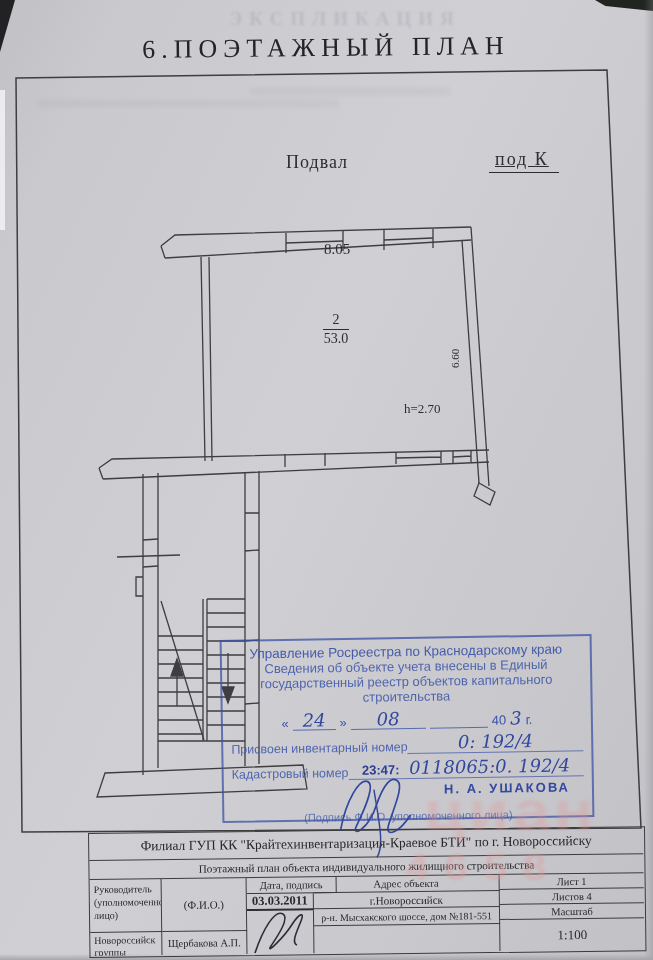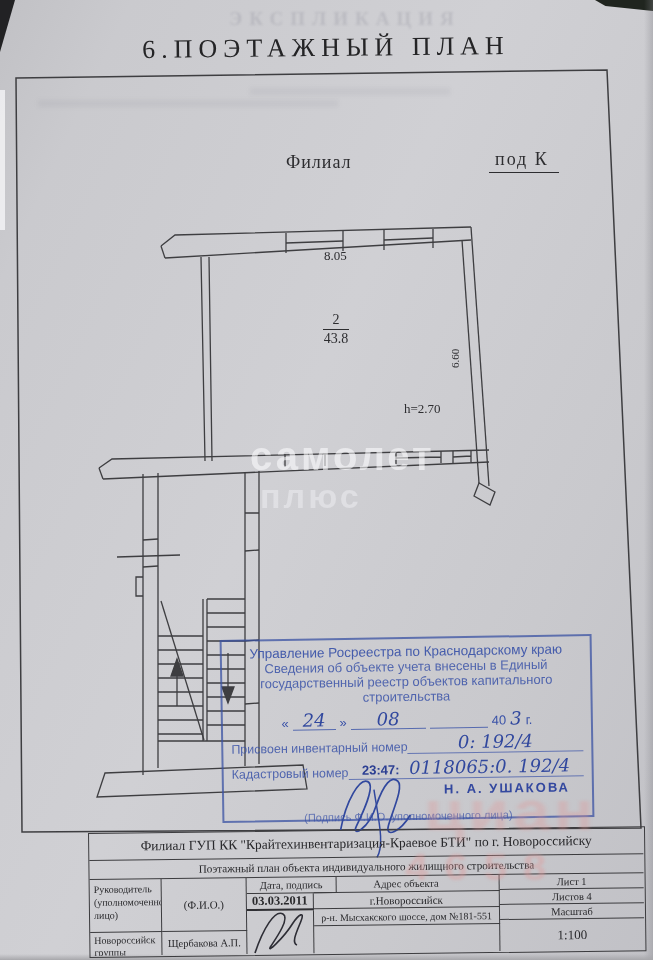--- a/index.html
+++ b/index.html
@@ -15,22 +15,22 @@
   .ghost-header{position:absolute;left:205px;top:8px;width:280px;text-align:center;font-weight:bold;font-size:19px;
     letter-spacing:7px;color:rgba(95,95,112,.16);filter:blur(1.2px);}
   .ghost-bar{position:absolute;background:rgba(100,100,118,.08);filter:blur(2px);height:7px;}
   .gb1{left:38px;top:100px;width:300px;}
   .gb2{left:250px;top:88px;width:200px;}
   
   .page-title{position:absolute;left:56px;top:33px;width:540px;text-align:center;font-size:26px;
     letter-spacing:6px;color:#242426;transform:rotate(-0.6deg);}
   .lbl{position:absolute;z-index:2;}
   .floor-label{left:286px;top:152px;font-size:18px;letter-spacing:1px;}
-  .liter-label{left:489px;top:149px;font-size:18px;letter-spacing:2px;border-bottom:1.5px solid #2d2d30;padding:0 10px 2px 6px;}
-  .dim-top{left:324px;top:241px;font-size:13px;margin-top:7px;}
+  .liter-label{left:489px;top:149px;font-size:18px;letter-spacing:2px;border-bottom:1.5px solid #2d2d30;padding:0 10px 2px 6px;text-decoration:underline;}
+  .dim-top{left:324px;top:241px;font-size:15px;}
   .room-label{left:312px;top:312px;width:48px;text-align:center;font-size:14px;line-height:1.15;}
   .room-label .bar{width:26px;height:1px;background:#2d2d30;margin:1px auto;}
   .dim-right{left:449px;top:368px;font-size:11px;transform:rotate(-90deg);transform-origin:left top;}
   .h-note{left:404px;top:401px;font-size:13px;text-align:right;}
   .plan-svg{position:absolute;left:0;top:0;z-index:1;}
   
   .wm-samolet{position:absolute;left:250px;top:436px;z-index:3;color:rgba(252,252,254,.58);
     font-family:"Liberation Sans",sans-serif;font-weight:bold;line-height:1;}
   .wm-s1{font-size:40px;letter-spacing:3px;}
   .wm-s2{font-size:34px;letter-spacing:3px;margin:3px 0 0 10px;color:rgba(240,240,243,.5);}
@@ -152,35 +152,31 @@
       <g>
         <path d="M228,653 L228,694"></path>
         <path d="M228,703 L222,687 L234,687 Z" fill="#3e3e41"></path>
       </g>
       <g>
         <path d="M105,773 L303,765 L307,789 L97,797 Z"></path>
       </g>
     </g>
   </svg>
 
-  <div class="lbl floor-label">Филиал</div>
+  <div class="lbl floor-label">Подвал</div>
   <div class="lbl liter-label">под К</div>
   <div class="lbl dim-top">8.05</div>
   <div class="lbl room-label">
     <div>2</div>
     <div class="bar"></div>
-    <div>43.8</div>
+    <div>53.0</div>
   </div>
   <div class="lbl dim-right">6.60</div>
   <div class="lbl h-note">h=2.70</div>
 
-  <div class="wm-samolet">
-    <div class="wm-s1">самолет</div>
-    <div class="wm-s2">плюс</div>
-  </div>
 
   <div class="stamp">
     <div class="s-c s1">Управление Росреестра по Краснодарскому краю</div>
     <div class="s-c s2">Сведения об объекте учета внесены в Единый</div>
     <div class="s-c s3">государственный реестр объектов капитального</div>
     <div class="s-c s4">строительства</div>
     <div class="s-date">
       <span>«</span>
       <span class="hand hd ul pad10">24</span>
       <span>»</span>

